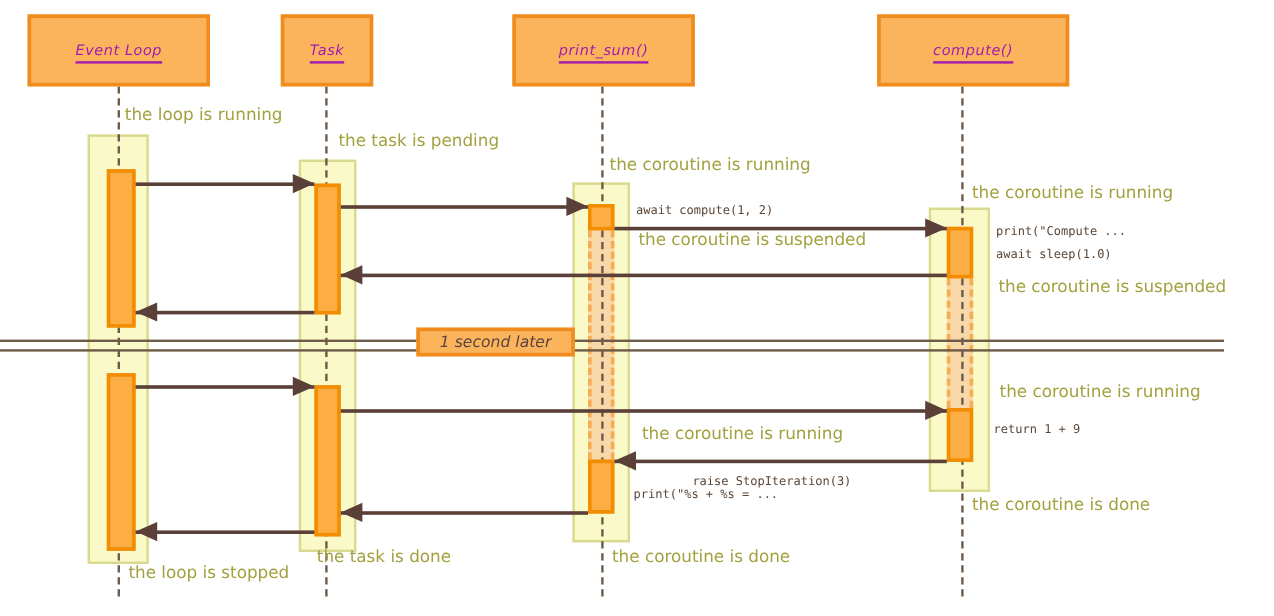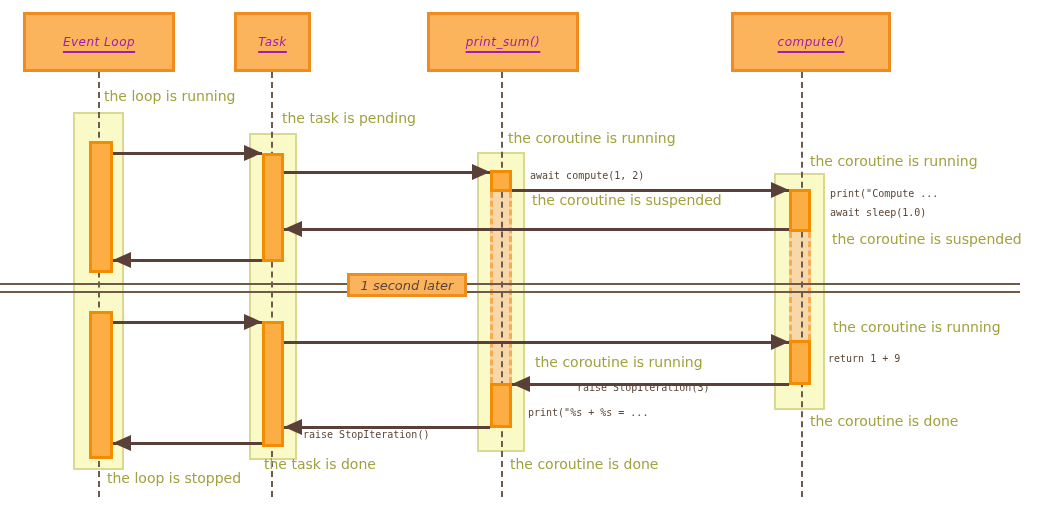--- a/index.html
+++ b/index.html
@@ -28,21 +28,21 @@
     border-right:3px dashed var(--suspend-border,#F8AC52);z-index:2;}
   
   .arrow{position:absolute;height:16px;z-index:5;}
   .arrow .ln{position:absolute;top:7px;left:0;right:0;height:3px;background:var(--arrow,#5A4038);}
   .arrow .hd{position:absolute;width:0;height:0;top:0;
     border-top:8px solid transparent;border-bottom:8px solid transparent;}
   .arrow.r .hd{right:0;border-left:18px solid var(--arrow,#5A4038);}
   .arrow.l .hd{left:0;border-right:18px solid var(--arrow,#5A4038);}
   
   .divline{position:absolute;left:0;width:1020px;height:1.5px;background:#6E5B47;z-index:3;}
-  .divbox{position:absolute;left:347px;top:273px;width:120px;height:24px;box-sizing:border-box;
+  .divbox{position:absolute;left:347px;top:273px;width:132px;height:24px;box-sizing:border-box;
     background:var(--actor-fill,#FBB45C);border:3px solid var(--actor-border,#F08C1E);
     display:flex;align-items:center;justify-content:center;z-index:6;}
   .divbox span{font-size:13px;font-style:italic;color:#584440;}
   
   .note{position:absolute;font-size:14px;white-space:nowrap;
     color:var(--note-text,#A2A13F);z-index:6;}
   .code{position:absolute;font-family:"DejaVu Sans Mono",monospace;font-size:10px;
     white-space:nowrap;color:var(--code-text,#5B4636);z-index:6;}
 </style>
 </head>
@@ -143,17 +143,16 @@
   <div class="note" style="left:535px;top:354px">the coroutine is running</div>
   <div class="note" style="left:810px;top:413px">the coroutine is done</div>
   <div class="note" style="left:510px;top:456px">the coroutine is done</div>
   <div class="note" style="left:264px;top:456px">the task is done</div>
   <div class="note" style="left:107px;top:470px">the loop is stopped</div>
 
   <div class="code" style="left:530px;top:170px">await compute(1, 2)</div>
   <div class="code" style="left:830px;top:188px">print("Compute ...</div>
   <div class="code" style="left:830px;top:207px">await sleep(1.0)</div>
   <div class="code" style="left:828px;top:353px">return 1 + 9</div>
-  <div class="code" style="left:577px;top:382px">raise StopIteration(3)</div>
+  <div class="code" style="left:577px;top:396px">raise StopIteration(3)</div>
   <div class="code" style="left:528px;top:407px">print("%s + %s = ...</div>
-  <div class="code" style="left:303px;top:429px">raise StopIteration()</div>
 
 </div>
 
 </body></html>

